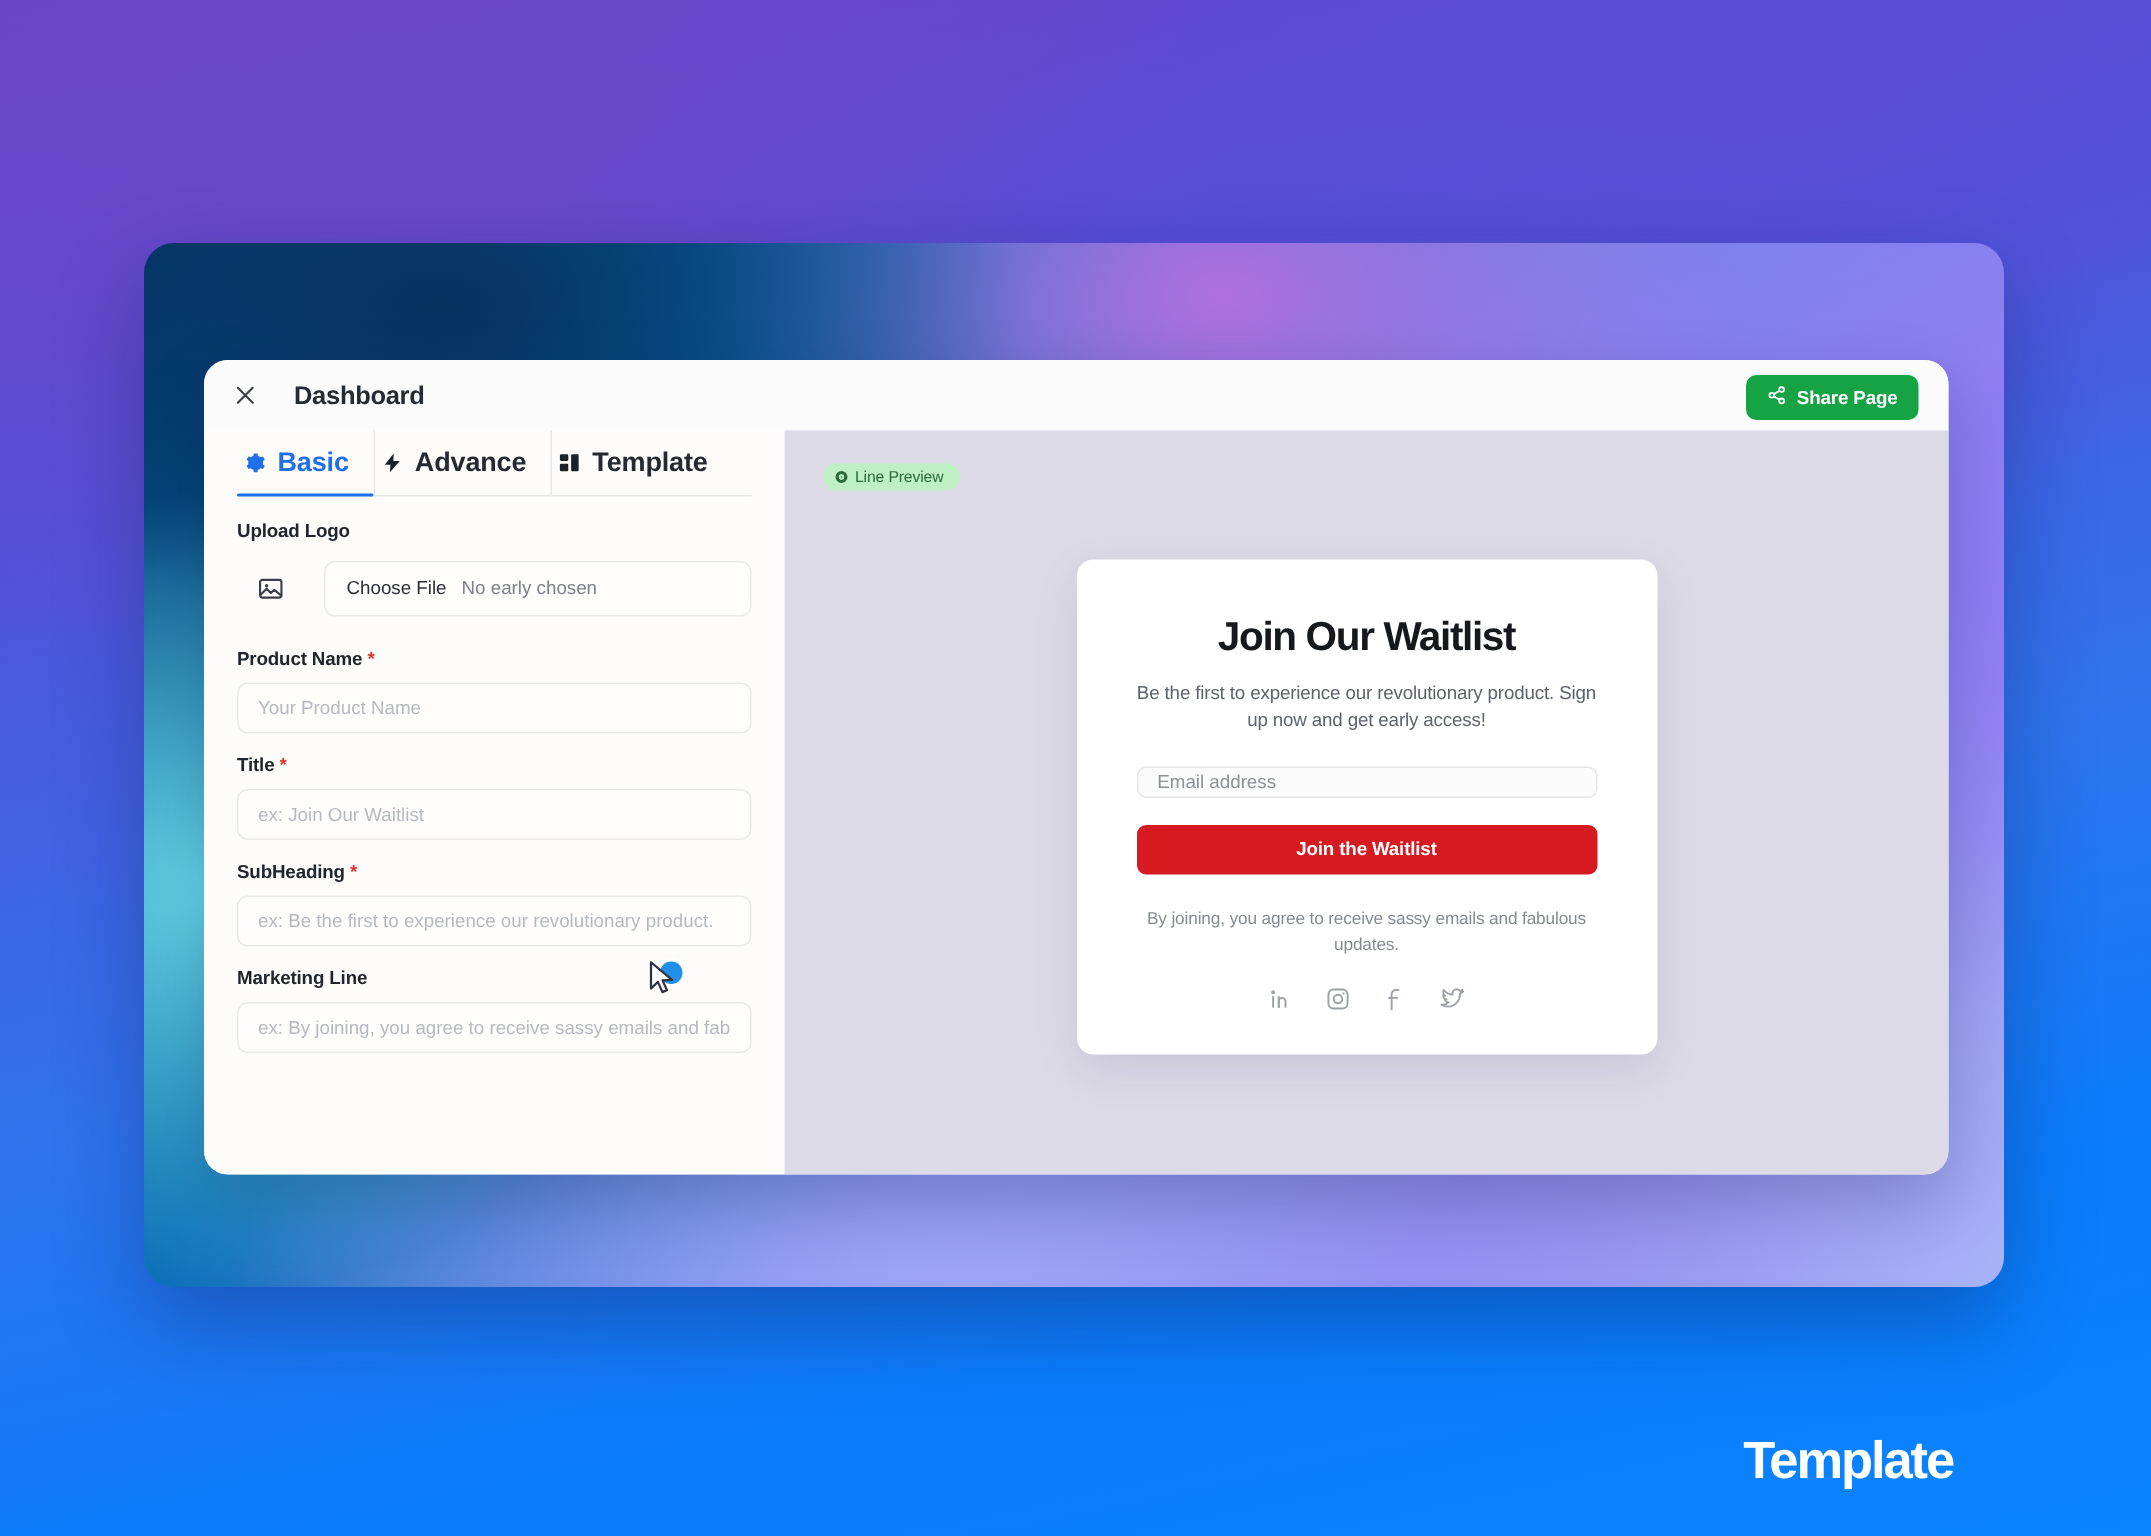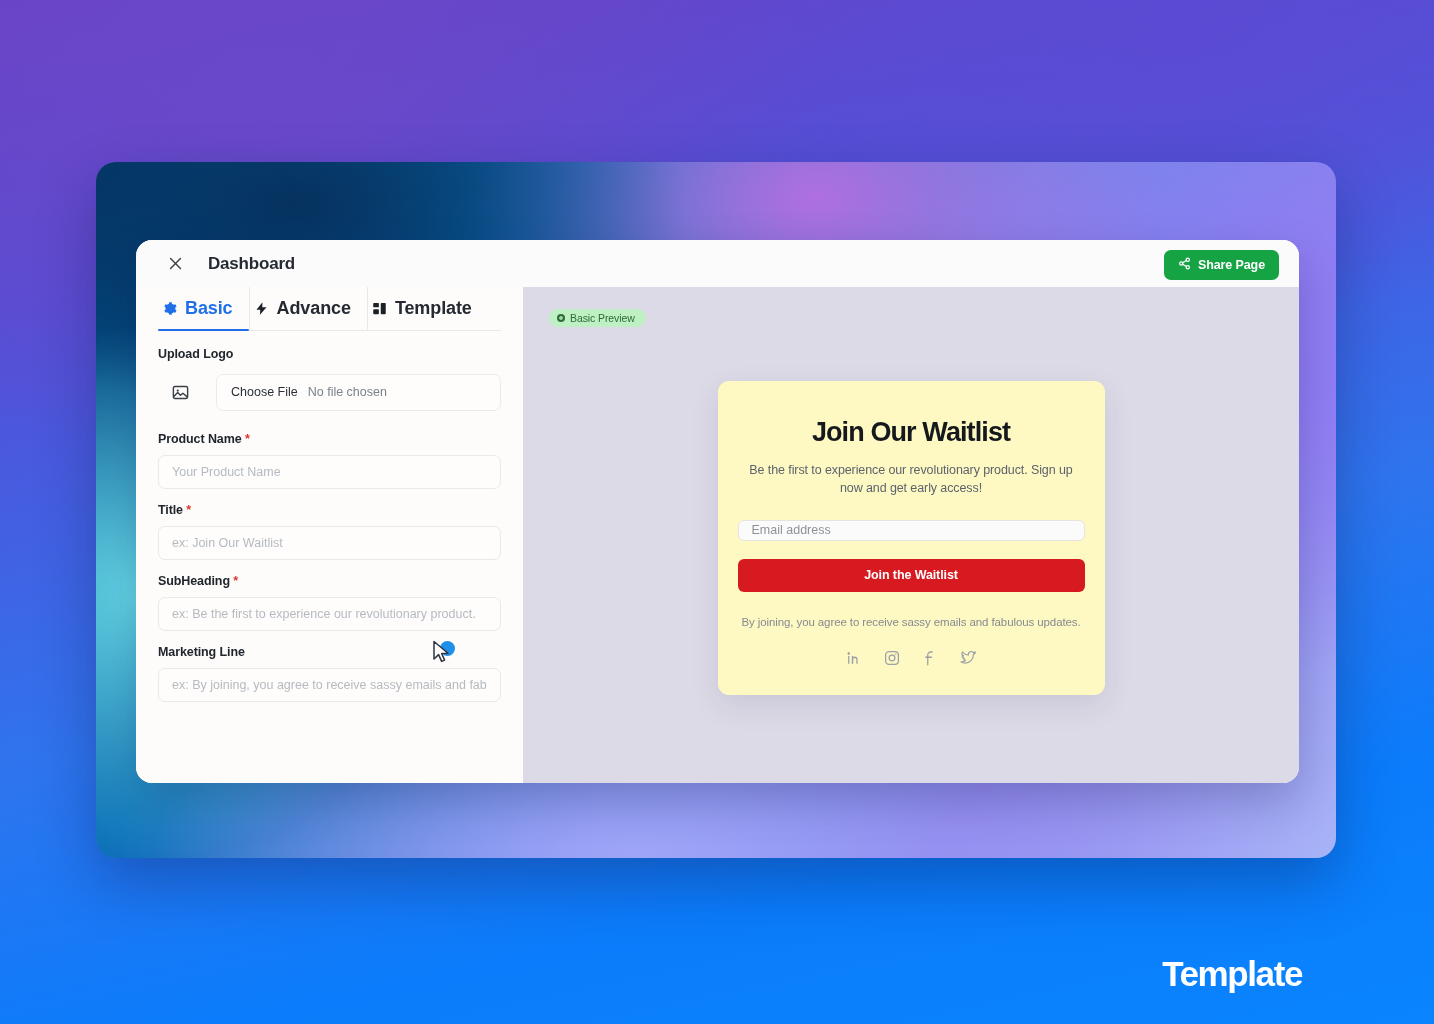--- a/index.html
+++ b/index.html
@@ -57,21 +57,21 @@
     flex-direction: column;
   }
 
   
   #app-topbar {
     height: 47px;
     min-height: 47px;
     background: #fbfbfb;
     display: flex;
     align-items: center;
-    padding: 0 20px 0 28px;
+    padding: 0 20px 0 16px;
     position: relative;
   }
   #close-btn {
     width: 22px; height: 22px;
     display: flex; align-items: center; justify-content: center;
     cursor: pointer;
     color: #3b3f46;
     flex: 0 0 auto;
   }
   #app-title {
@@ -245,23 +245,23 @@
   #live-dot {
     width: 8px; height: 8px;
     border-radius: 50%;
     border: 2px solid #2d6b38;
     background: #2d6b38;
     box-shadow: inset 0 0 0 1.5px #bff0c4;
   }
 
   #waitlist-card {
     width: 387px;
-    background: #fef9c3;
+    background: #ffffff;
     border-radius: 11px;
-    padding: 36px 20px 28px;
+    padding: 36px 40px 28px;
     box-shadow: 0 10px 30px rgba(40, 40, 80, 0.10);
     text-align: center;
     margin-top: 6px;
   }
   #waitlist-heading {
     font-size: 27px;
     font-weight: bold;
     color: #15181d;
     letter-spacing: -0.9px;
     margin-bottom: 13px;
@@ -442,21 +442,21 @@
           <div id="upload-row">
             <div id="upload-thumb">
               <svg width="19" height="19" viewBox="0 0 24 24" fill="none" stroke="currentColor" stroke-width="1.8" stroke-linecap="round" stroke-linejoin="round">
                 <rect x="3" y="4.5" width="18" height="15" rx="2"></rect>
                 <circle cx="8.5" cy="9.5" r="1.4" fill="currentColor" stroke="none"></circle>
                 <path d="M3.5 17l5-5 3.5 3.5 3-2.5 5.5 4.5"></path>
               </svg>
             </div>
             <div id="file-input-box">
               <span id="choose-file-label">Choose File</span>
-              <span id="no-file-label">No file chosen</span>
+              <span id="no-file-label">No early chosen</span>
             </div>
           </div>
 
           
           <div class="field-label">
             <span>Product Name</span>
             <span class="req">*</span>
           </div>
           <input class="text-input" type="text" placeholder="Your Product Name" style="">
 
@@ -479,21 +479,21 @@
             <span>Marketing Line</span>
           </div>
           <input class="text-input" type="text" placeholder="ex: By joining, you agree to receive sassy emails and fab" style="">
 
         </div>
 
         <div id="preview-panel">
 
           <div id="live-preview-badge">
             <span id="live-dot"></span>
-            <span>Basic Preview</span>
+            <span>Line Preview</span>
           </div>
 
           <div id="waitlist-card">
 
             <div id="waitlist-heading">Join Our Waitlist</div>
 
             <div id="waitlist-sub">Be the first to experience our revolutionary product. Sign up now and get early access!</div>
 
             <input id="email-input" type="text" placeholder="Email address" style="">
 

